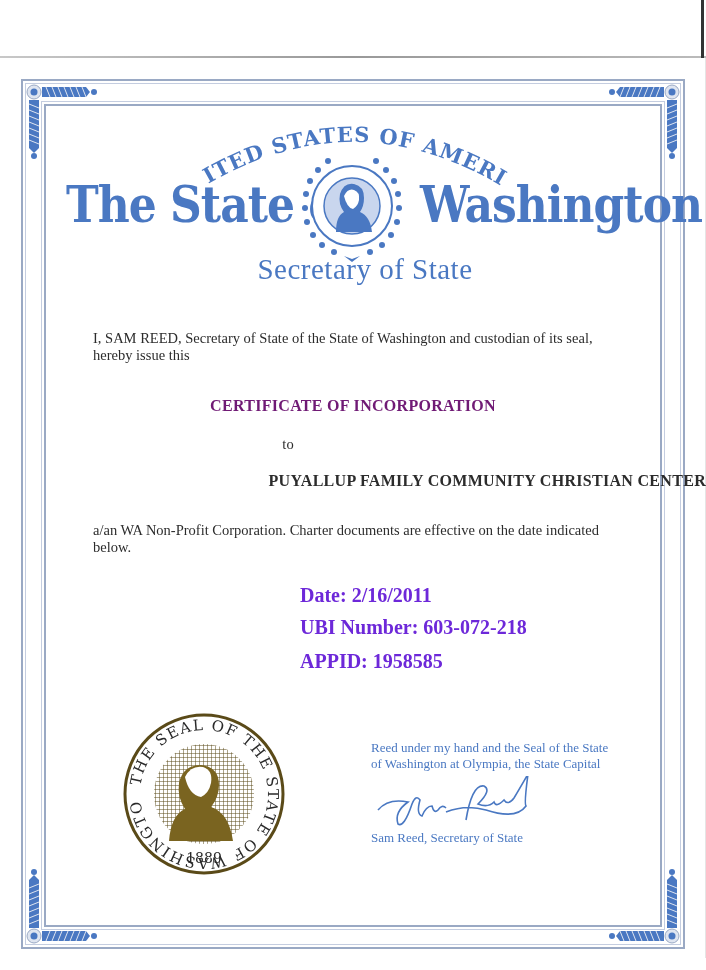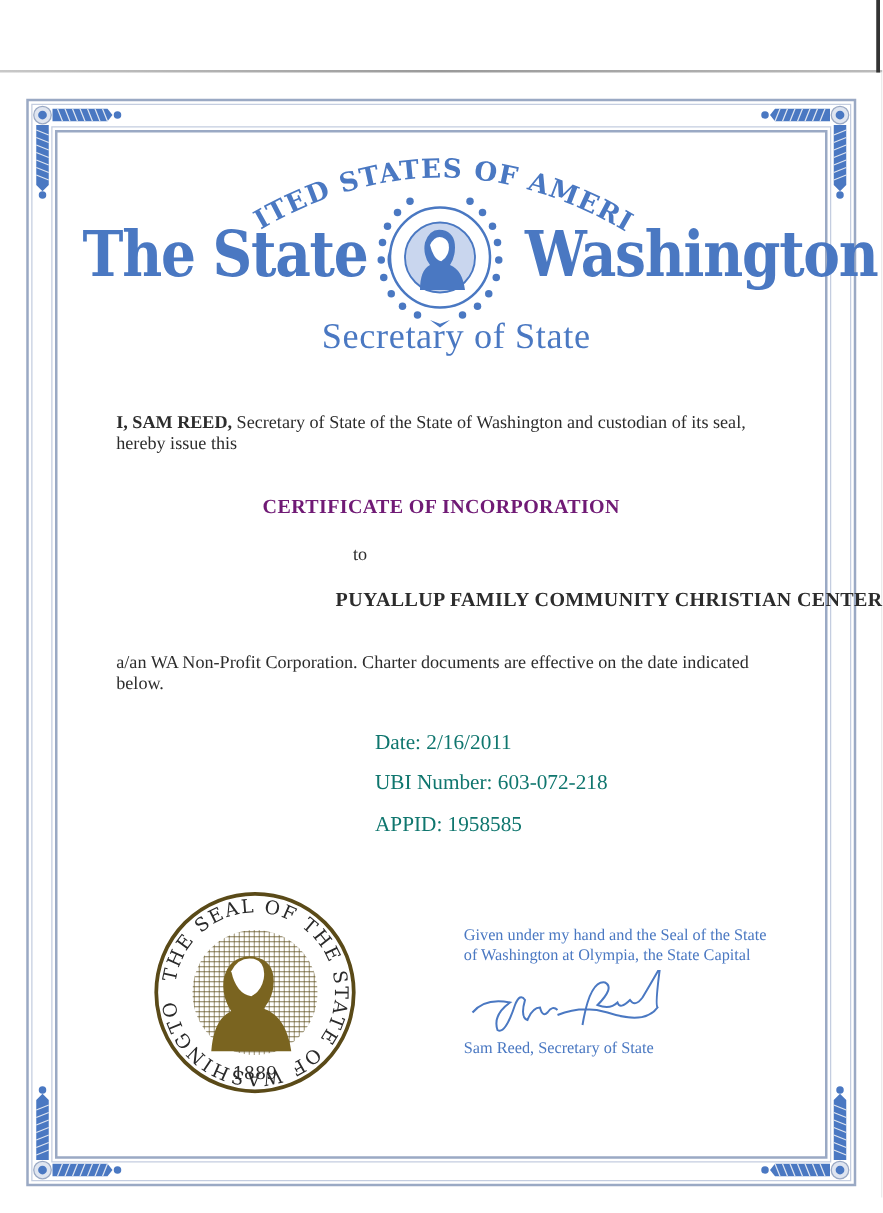--- a/index.html
+++ b/index.html
@@ -45,29 +45,29 @@
 
   .header-seal { position: absolute; left: 296px; top: 146px; width: 112px; height: 120px; }
   .header-seal svg { width: 100%; height: 100%; }
 
   .sos-title { position: absolute; left: 0; width: 706px; top: 253px; text-align: center;
     font-family: "Liberation Serif", serif; font-size: 29px; color: #4a78c2; letter-spacing: 0.5px; padding-left: 12px; }
 
   
   .para { position: absolute; left: 93px; width: 520px; font-size: 14.5px; line-height: 17px; color: #2c2c2c; }
   .p1 { top: 330px; }
-  .p1 b { font-weight: bold; margin-top: 10px; }
+  .p1 b { font-weight: normal; margin-top: 10px; }
   .cert-title { position: absolute; left: 0; width: 706px; text-align: center; top: 397px;
     font-size: 16px; font-weight: bold; letter-spacing: 0.3px; color: #701a75; }
   .to-word { position: absolute; left: 0; width: 576px; text-align: center; top: 436px; font-size: 14.5px; color: #2c2c2c; }
   .org-name { position: absolute; left: 0; width: 706px; text-align: right; top: 472px;
     font-size: 16px; font-weight: bold; letter-spacing: 0.3px; color: #2c2c2c; }
   .p2 { top: 522px; }
 
-  .detail { position: absolute; left: 300px; font-size: 17px; color: #0f766e; }
+  .detail { position: absolute; left: 300px; font-size: 20px; color: #6d28d9; font-weight: bold; }
   .d-date { top: 584px; }
   .d-ubi { top: 616px; }
   .d-appid { top: 650px; text-align: center; }
 
   
   .gold-seal { position: absolute; left: 123px; top: 713px; width: 162px; height: 162px; }
   .gold-seal svg { width: 100%; height: 100%; }
 
   .given { position: absolute; left: 371px; top: 740px; font-size: 13px; line-height: 15.5px; color: #4a78c2; }
   .signature { position: absolute; left: 370px; top: 776px; width: 190px; height: 60px; }
@@ -220,21 +220,21 @@
     <path d="M46 128 q2 -26 16 -32 q-8 -12 -6 -26 q4 -18 22 -18 q18 2 18 20 q0 12 -8 22 q18 6 22 34 z" fill="#7a6420"></path>
     <path d="M62 64 q6 -12 18 -10 q10 3 8 16 q-2 10 -10 14 q-12 -2 -16 -20z" fill="#fff"></path>
     <text font-family="DejaVu Serif, serif" font-size="15" fill="#2a2a2a" letter-spacing="1.5">
       <textPath href="#ringpath" startOffset="2%">THE SEAL OF THE STATE OF WASHINGTON</textPath>
     </text>
     <text x="81" y="150" text-anchor="middle" font-family="DejaVu Serif, serif" font-size="14" fill="#2a2a2a">1889</text>
   </svg>
 </div>
 
 <div class="given">
-  <div>Given under my hand and the Seal of the State</div>
+  <div>Reed under my hand and the Seal of the State</div>
   <div>of Washington at Olympia, the State Capital</div>
 </div>
 
 <div class="signature">
   <svg viewBox="0 0 190 60">
     <path d="M8 34 q10 -12 30 -8 q-14 10 -10 22 q6 4 14 -20 q4 -10 8 -4 q-4 14 2 16 q4 -10 10 -10 q2 8 6 4 q4 -6 8 -2" fill="none" stroke="#4a78c2" stroke-width="1.6"></path>
     <path d="M96 44 q6 -36 18 -34 q8 4 -6 18 q10 4 16 -2 q2 6 10 -2 q4 6 10 -2 q6 -10 14 -24 q-4 30 -2 32 q-10 14 -40 4 q-20 -6 -40 2" fill="none" stroke="#4a78c2" stroke-width="1.6"></path>
   </svg>
 </div>
 

